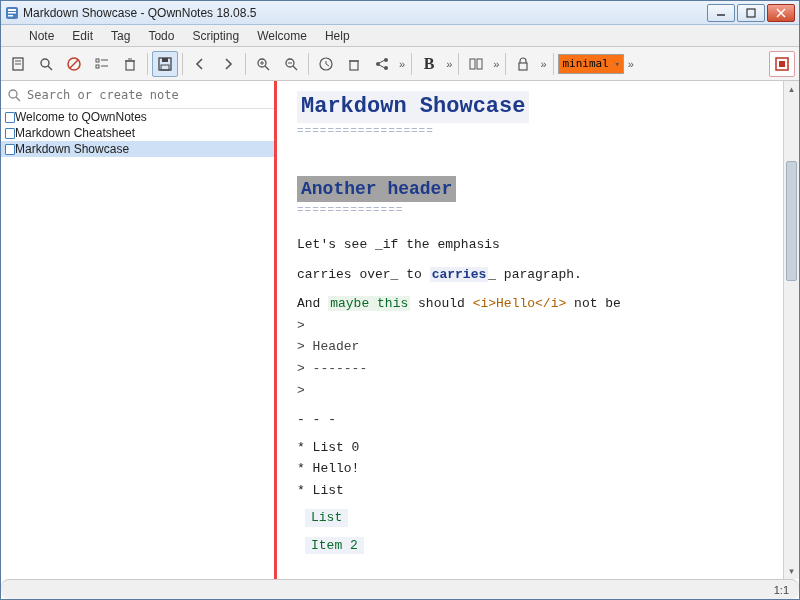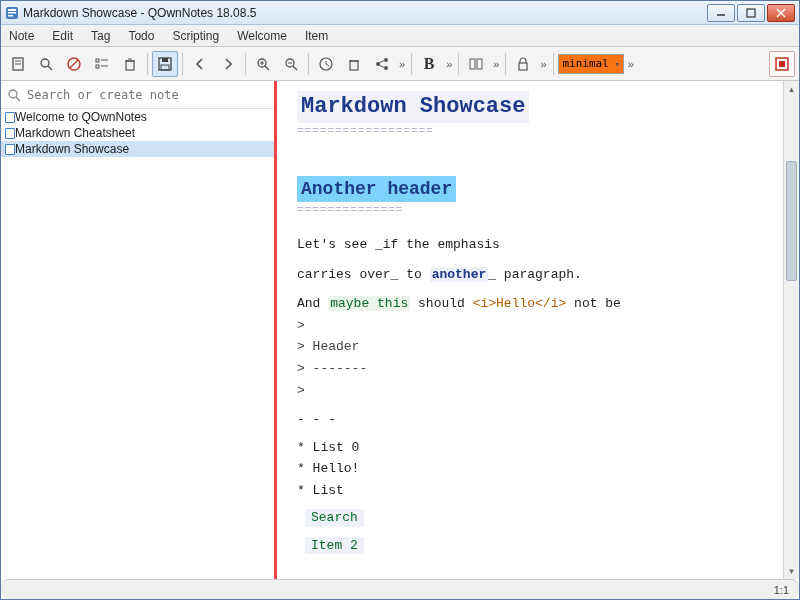--- a/index.html
+++ b/index.html
@@ -4,21 +4,21 @@
 <style>
 * { box-sizing: border-box; margin: 0; padding: 0; }
 body { font-family: "Segoe UI", Tahoma, sans-serif; font-size: 12px; background: #d4e4f4; width: 800px; height: 600px; overflow: hidden; position: relative; }
 .window { width: 800px; height: 600px; border: 1px solid #5a7aa0; background: #fff; display: flex; flex-direction: column; }
 .titlebar { height: 24px; background: linear-gradient(to bottom, #eaf2fb, #d9e6f5); border-bottom: 1px solid #a8c0da; display: flex; align-items: center; padding: 0 4px; justify-content: space-between; }
 .titlebar-icon { width: 14px; height: 14px; margin-right: 4px; }
 .titlebar-text { flex: 1; font-size: 12px; color: #222; }
 .win-controls { display: flex; gap: 2px; }
 .win-btn { width: 28px; height: 18px; border: 1px solid #6a8ab0; background: linear-gradient(to bottom,#f4f8fc,#d8e6f4); display: flex; align-items: center; justify-content: center; border-radius: 2px; font-size: 10px; cursor: pointer; }
 .win-btn.close { background: linear-gradient(to bottom,#f4a090,#d05030); color: #fff; border-color: #a03020; }
-.menubar { height: 22px; background: #f0f0f0; border-bottom: 1px solid #c8c8c8; display: flex; align-items: center; padding: 0 0; gap: 2px; }
+.menubar { height: 22px; background: #f0f0f0; border-bottom: 1px solid #c8c8c8; display: flex; align-items: center; padding: 0 20px; gap: 2px; }
 .menu-item { padding: 2px 8px; font-size: 12px; color: #333; cursor: pointer; }
 .toolbar { height: 34px; background: #f4f4f4; border-bottom: 1px solid #c8c8c8; display: flex; align-items: center; padding: 0 4px; gap: 2px; }
 .tb-btn { width: 26px; height: 26px; border: 1px solid transparent; display: flex; align-items: center; justify-content: center; cursor: pointer; background: transparent; border-radius: 2px; }
 .tb-btn.active { border-color: #88a8c8; background: #d8e8f8; }
 .tb-sep { width: 1px; height: 22px; background: #c8c8c8; margin: 0 2px; }
 .tb-over { font-size: 11px; color: #555; padding: 0 2px; cursor: pointer; }
 .tb-combo { height: 20px; border: 1px solid #a0a0a0; font-family: monospace; font-size: 11px; padding: 0 14px 0 4px; background: #f97316; display: flex; align-items: center; position: relative; cursor: pointer; min-width: 60px; }
 .tb-combo::after { content: "▾"; position: absolute; right: 3px; font-size: 9px; color: #555; }
 .tb-close-right { width: 26px; height: 26px; border: 1px solid #d8a0a0; background: #fff; color: #c03020; display: flex; align-items: center; justify-content: center; margin-left: auto; cursor: pointer; border-radius: 2px; }
 .body-area { flex: 1; display: flex; overflow: hidden; }
@@ -27,21 +27,21 @@
 .search-icon { width: 14px; height: 14px; margin-right: 6px; color: #888; }
 .search-input { flex: 1; border: none; outline: none; font-family: monospace; font-size: 12px; color: #888; background: transparent; }
 .note-list { flex: 1; overflow: auto; }
 .note-item { display: flex; align-items: center; height: 16px; padding: 0 4px 0 14px; font-size: 12px; color: #222; cursor: pointer; position: relative; }
 .note-item::before { content: ""; position: absolute; left: 4px; top: 3px; width: 8px; height: 9px; border: 1px solid #4080c0; border-radius: 1px; background: #fff; }
 .note-item.selected { background: #cde0f5; }
 .editor-wrap { flex: 1; display: flex; }
 .editor { flex: 1; padding: 10px 14px 10px 20px; font-family: "Courier New", monospace; font-size: 13px; line-height: 1.35; color: #222; overflow: hidden; background: #fff; }
 .editor .h1 { color: #1e3a8a; font-size: 22px; font-weight: bold; background: #f0f2f8; padding: 1px 4px; display: inline-block; }
 .editor .hr-dashes { color: #b0b8d0; letter-spacing: 1px; margin: 1px 0 14px; font-size: 11px; }
-.editor .h2 { color: #1e3a8a; font-size: 18px; font-weight: bold; background: #7dd3fc; padding: 1px 4px; display: inline-block; margin-top: 6px; }
+.editor .h2 { color: #1e3a8a; font-size: 18px; font-weight: bold; background: #a3a3a3; padding: 1px 4px; display: inline-block; margin-top: 6px; }
 .editor p { margin: 4px 0; }
 .editor .kw { color: #0a6a2a; background: #eaf4ea; padding: 0 2px; }
 .editor .kw2 { color: #1e3a8a; font-weight: bold; background: #edf0f8; padding: 0 2px; }
 .editor .tag { color: #b06000; }
 .editor .quote { color: #444; }
 .editor .codeblk { background: #eef2f8; padding: 0 6px; margin-left: 8px; display: inline-block; }
 .editor .green { color: #0a6a2a; }
 .scrollbar { width: 16px; background: #f0f0f0; border-left: 1px solid #d0d0d0; position: relative; }
 .scroll-thumb { position: absolute; top: 80px; left: 2px; right: 2px; height: 120px; background: #c8d0da; border: 1px solid #a0b0c0; border-radius: 2px; }
 .scroll-arrow { position: absolute; left: 0; right: 0; height: 16px; display: flex; align-items: center; justify-content: center; font-size: 9px; color: #666; cursor: pointer; }
@@ -85,21 +85,21 @@
     </div>
   </div>
 
   <div class="menubar">
     <span class="menu-item">Note</span>
     <span class="menu-item">Edit</span>
     <span class="menu-item">Tag</span>
     <span class="menu-item">Todo</span>
     <span class="menu-item">Scripting</span>
     <span class="menu-item">Welcome</span>
-    <span class="menu-item">Item</span>
+    <span class="menu-item">Help</span>
   </div>
 
   <div class="toolbar">
     <button class="tb-btn">
         <svg width="16" height="16">
           <rect x="3" y="2" width="10" height="12" fill="none" stroke="#555" stroke-width="1.3"></rect>
           <line x1="5" y1="5" x2="11" y2="5" stroke="#555"></line>
           <line x1="5" y1="8" x2="11" y2="8" stroke="#555"></line>
         </svg>
       </button>
@@ -242,35 +242,35 @@
 
     <div class="editor-wrap">
       <div class="editor">
         <span class="h1">Markdown Showcase</span>
         <div class="hr-dashes">==================</div>
         <br>
         <span class="h2">Another header</span>
         <div class="hr-dashes" style="margin-bottom:18px">==============</div>
 
         <p><span>Let's see _if the emphasis</span></p>
-        <p style="margin-top:12px"><span>carries over_ to </span><span class="kw2">another</span><span>_ paragraph.</span></p>
+        <p style="margin-top:12px"><span>carries over_ to </span><span class="kw2">carries</span><span>_ paragraph.</span></p>
         <p style="margin-top:12px"><span>And </span><span class="kw">maybe this</span><span>  should </span><span class="tag">&lt;i&gt;Hello&lt;/i&gt;</span><span> not be</span></p>
 
         <p class="quote">&gt;</p>
         <p class="quote">&gt; Header</p>
         <p class="quote">&gt; -------</p>
         <p class="quote">&gt;</p>
 
         <p style="margin-top:12px"> - - -</p>
 
         <p class="list" style="margin-top:10px"> * List 0</p>
         <p class="list">* Hello!</p>
         <p class="list">   * List</p>
 
-        <p style="margin-top:10px"><span class="codeblk"><span class="green">Search</span></span></p>
+        <p style="margin-top:10px"><span class="codeblk"><span class="green">List</span></span></p>
         <p style="margin-top:10px"><span class="codeblk"><span class="green">Item 2</span></span></p>
         
         
         
       </div>
 
       <div class="scrollbar">
         <div class="scroll-arrow up">▴</div>
         <div class="scroll-thumb"></div>
         <div class="scroll-arrow down">▾</div>

